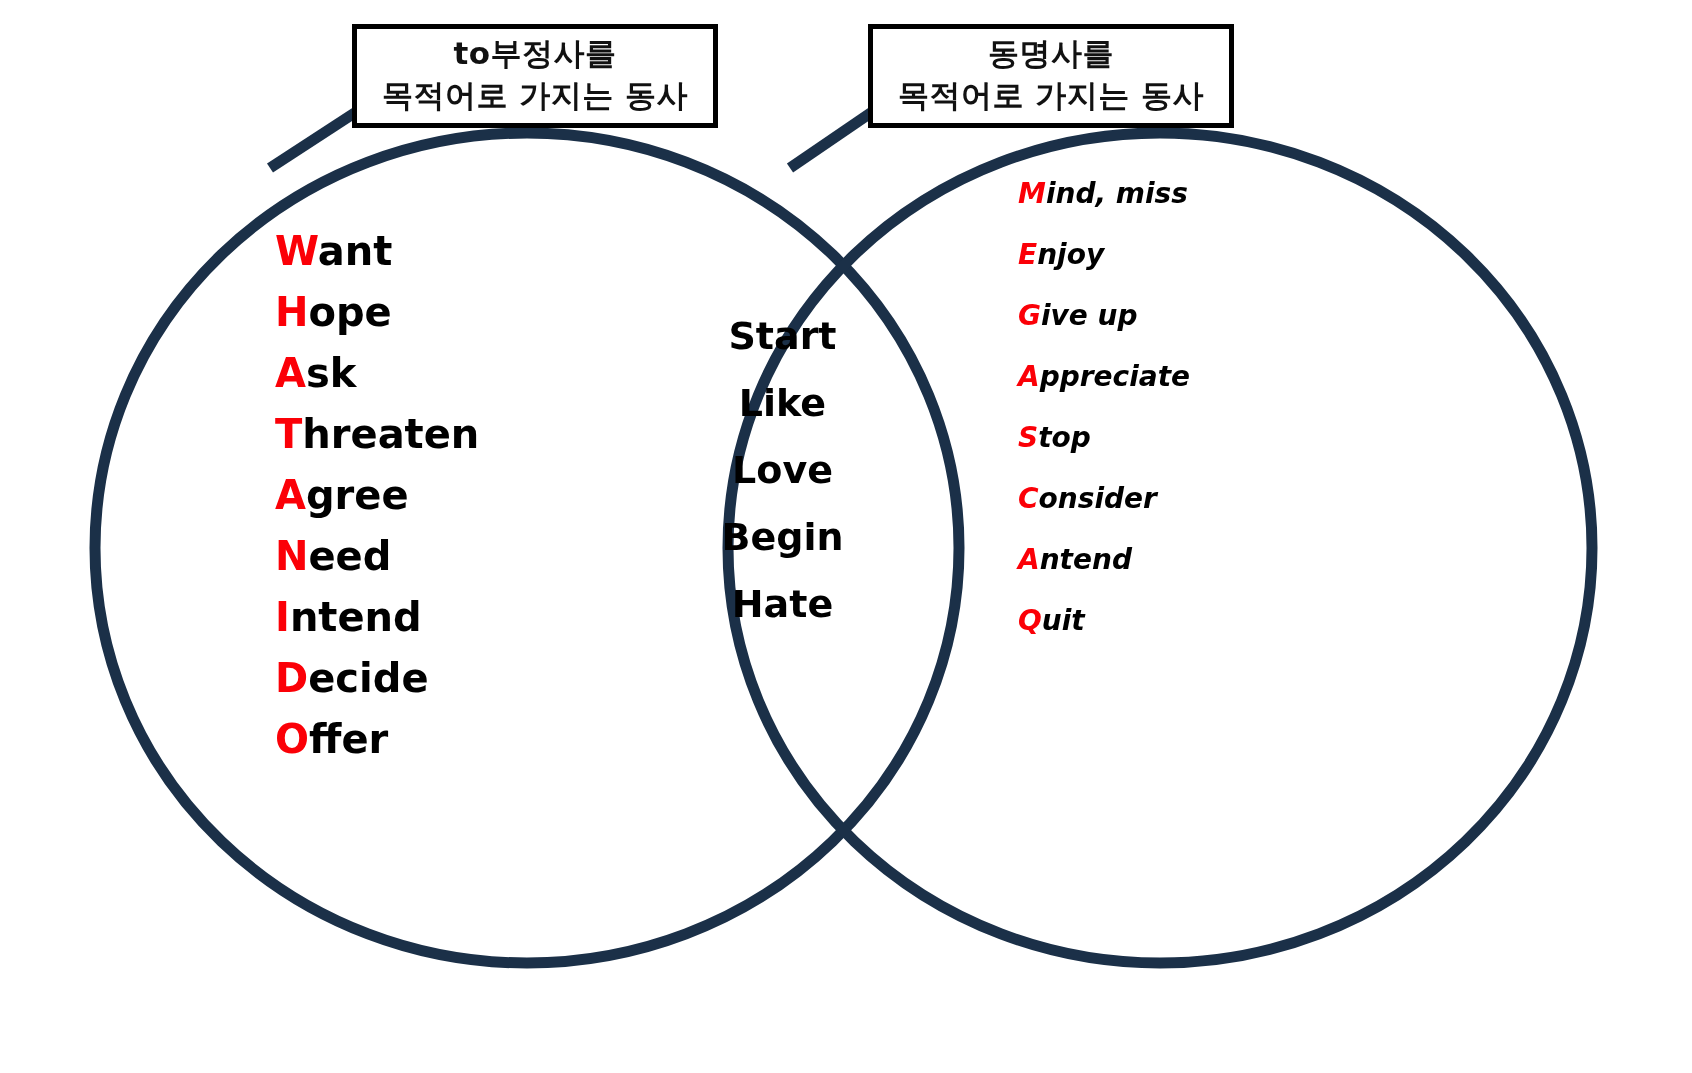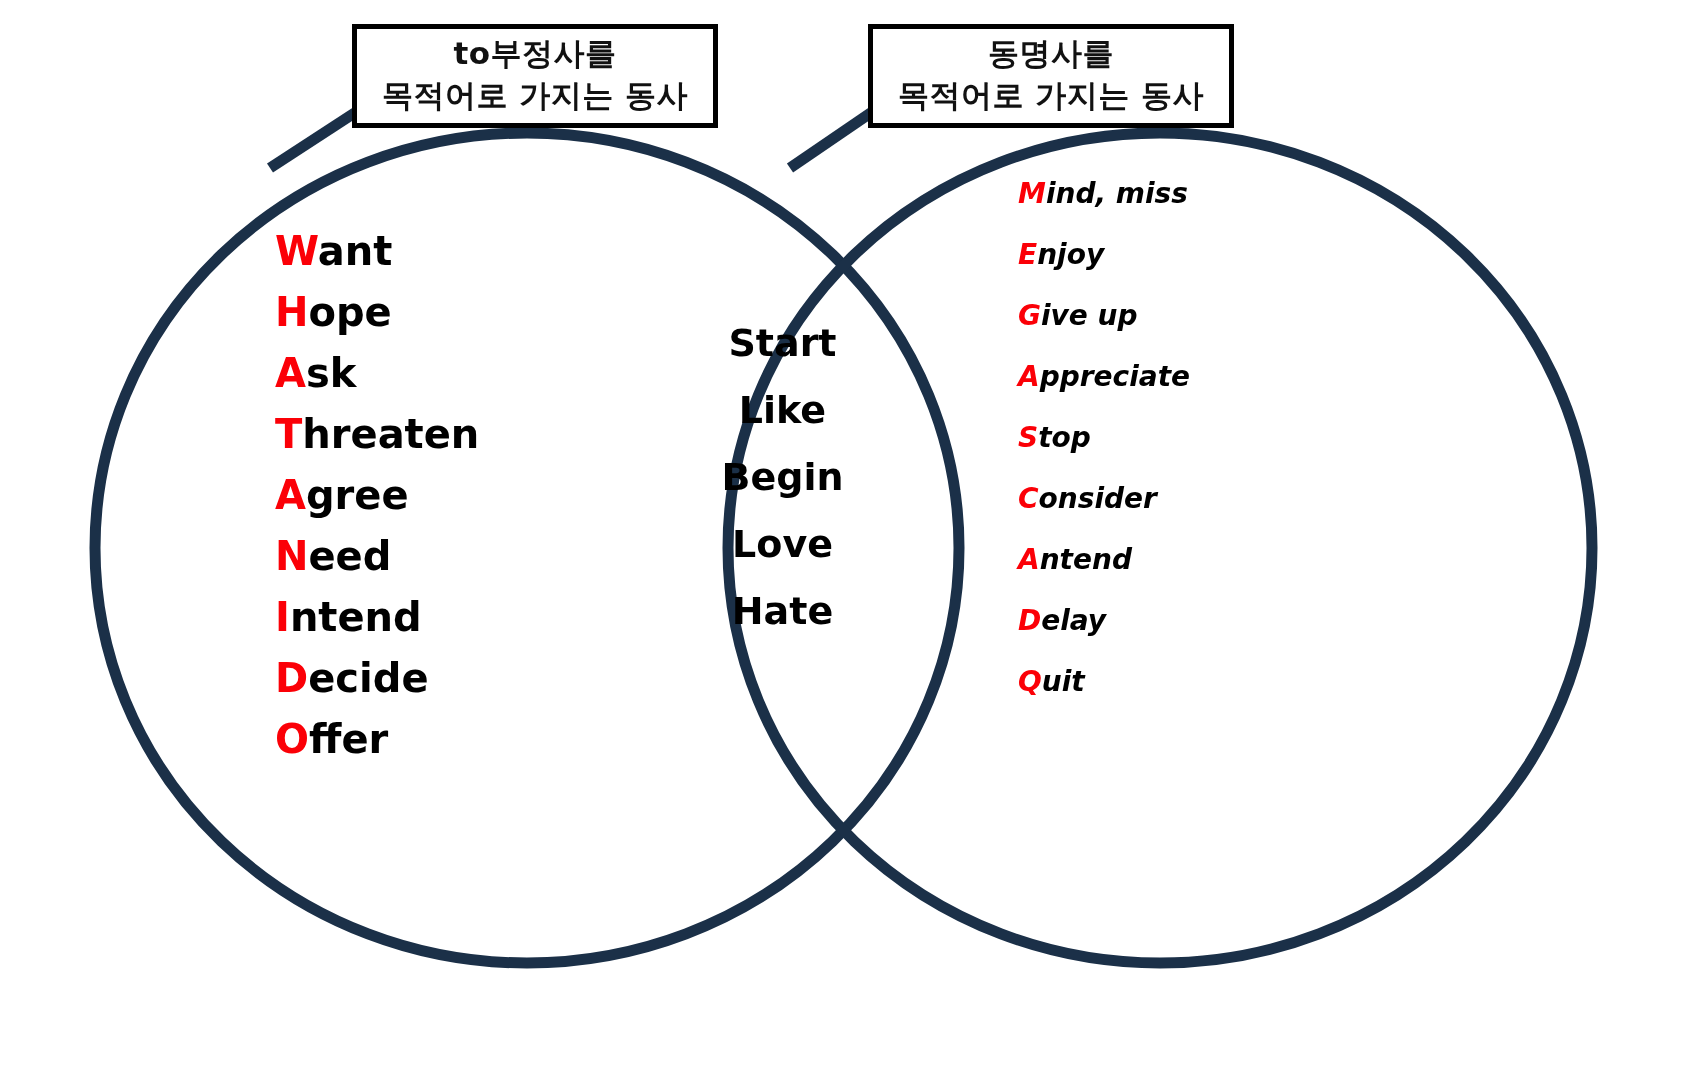--- a/index.html
+++ b/index.html
@@ -83,21 +83,21 @@
   }
   #col-right .word {
     font-size: 28px;
     line-height: 61px;
     text-align: left;
     font-style: italic;
   }
 
   #col-center {
     left: 690px;
-    top: 310px;
+    top: 303px;
     width: 185px;
   }
   #col-center .word {
     font-size: 38px;
     line-height: 67px;
     text-align: center;
   }
 </style>
 </head>
 <body>
@@ -128,29 +128,28 @@
       <div class="word"><span class="initial">T</span><span class="rest">hreaten</span></div>
       <div class="word"><span class="initial">A</span><span class="rest">gree</span></div>
       <div class="word"><span class="initial">N</span><span class="rest">eed</span></div>
       <div class="word"><span class="initial">I</span><span class="rest">ntend</span></div>
       <div class="word"><span class="initial">D</span><span class="rest">ecide</span></div>
       <div class="word"><span class="initial">O</span><span class="rest">ffer</span></div>
     </div>
   <div class="word-col" id="col-center">
       <div class="word"><span class="rest">Start</span></div>
       <div class="word"><span class="rest">Like</span></div>
+      <div class="word"><span class="rest">Love</span></div>
       <div class="word"><span class="rest">Begin</span></div>
-      <div class="word"><span class="rest">Love</span></div>
       <div class="word"><span class="rest">Hate</span></div>
     </div>
   <div class="word-col" id="col-right">
       <div class="word"><span class="initial">M</span><span class="rest">ind, miss</span></div>
       <div class="word"><span class="initial">E</span><span class="rest">njoy</span></div>
       <div class="word"><span class="initial">G</span><span class="rest">ive up</span></div>
       <div class="word"><span class="initial">A</span><span class="rest">ppreciate</span></div>
       <div class="word"><span class="initial">S</span><span class="rest">top</span></div>
       <div class="word"><span class="initial">C</span><span class="rest">onsider</span></div>
       <div class="word"><span class="initial">A</span><span class="rest">ntend</span></div>
-      <div class="word"><span class="initial">D</span><span class="rest">elay</span></div>
       <div class="word"><span class="initial">Q</span><span class="rest">uit</span></div>
     </div>
 
 </div>
 
 </body></html>

